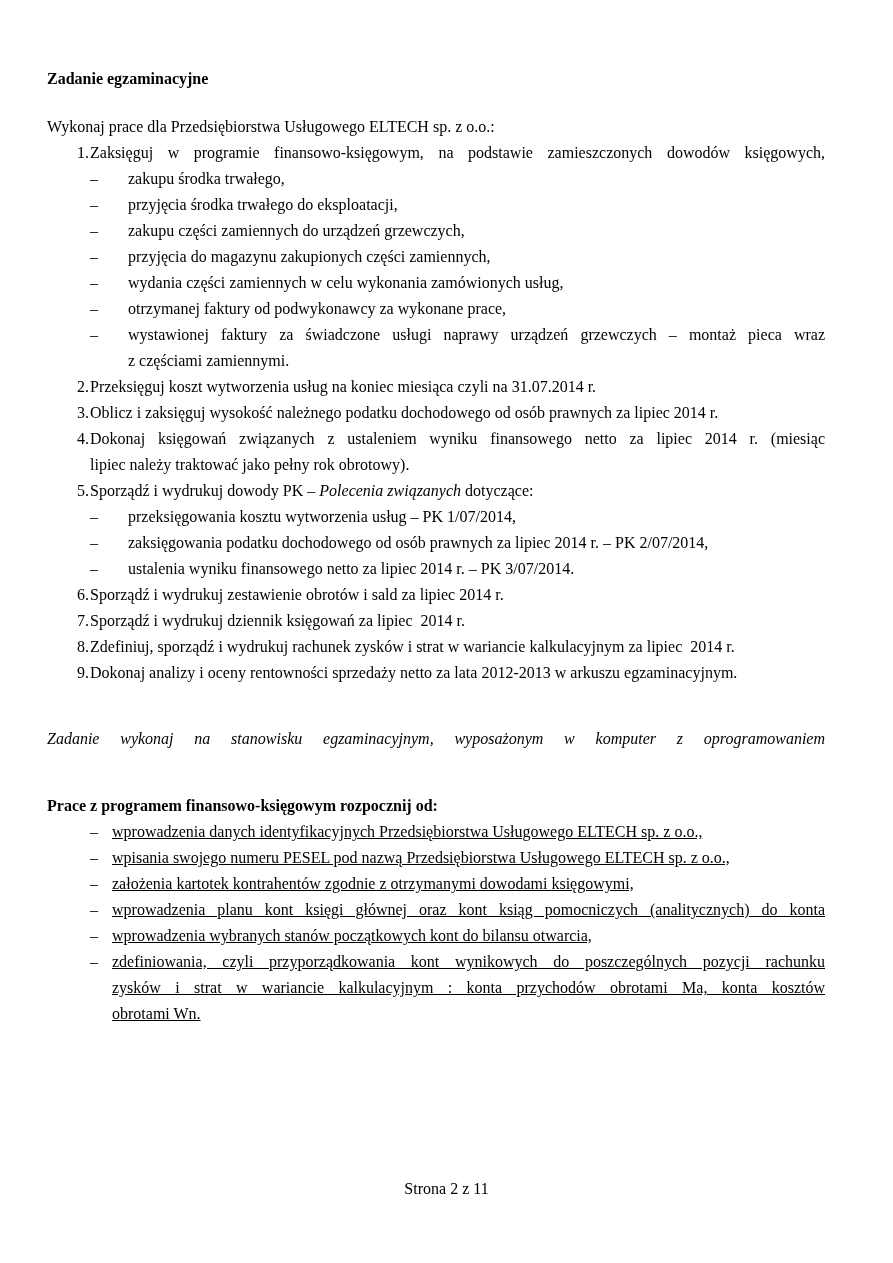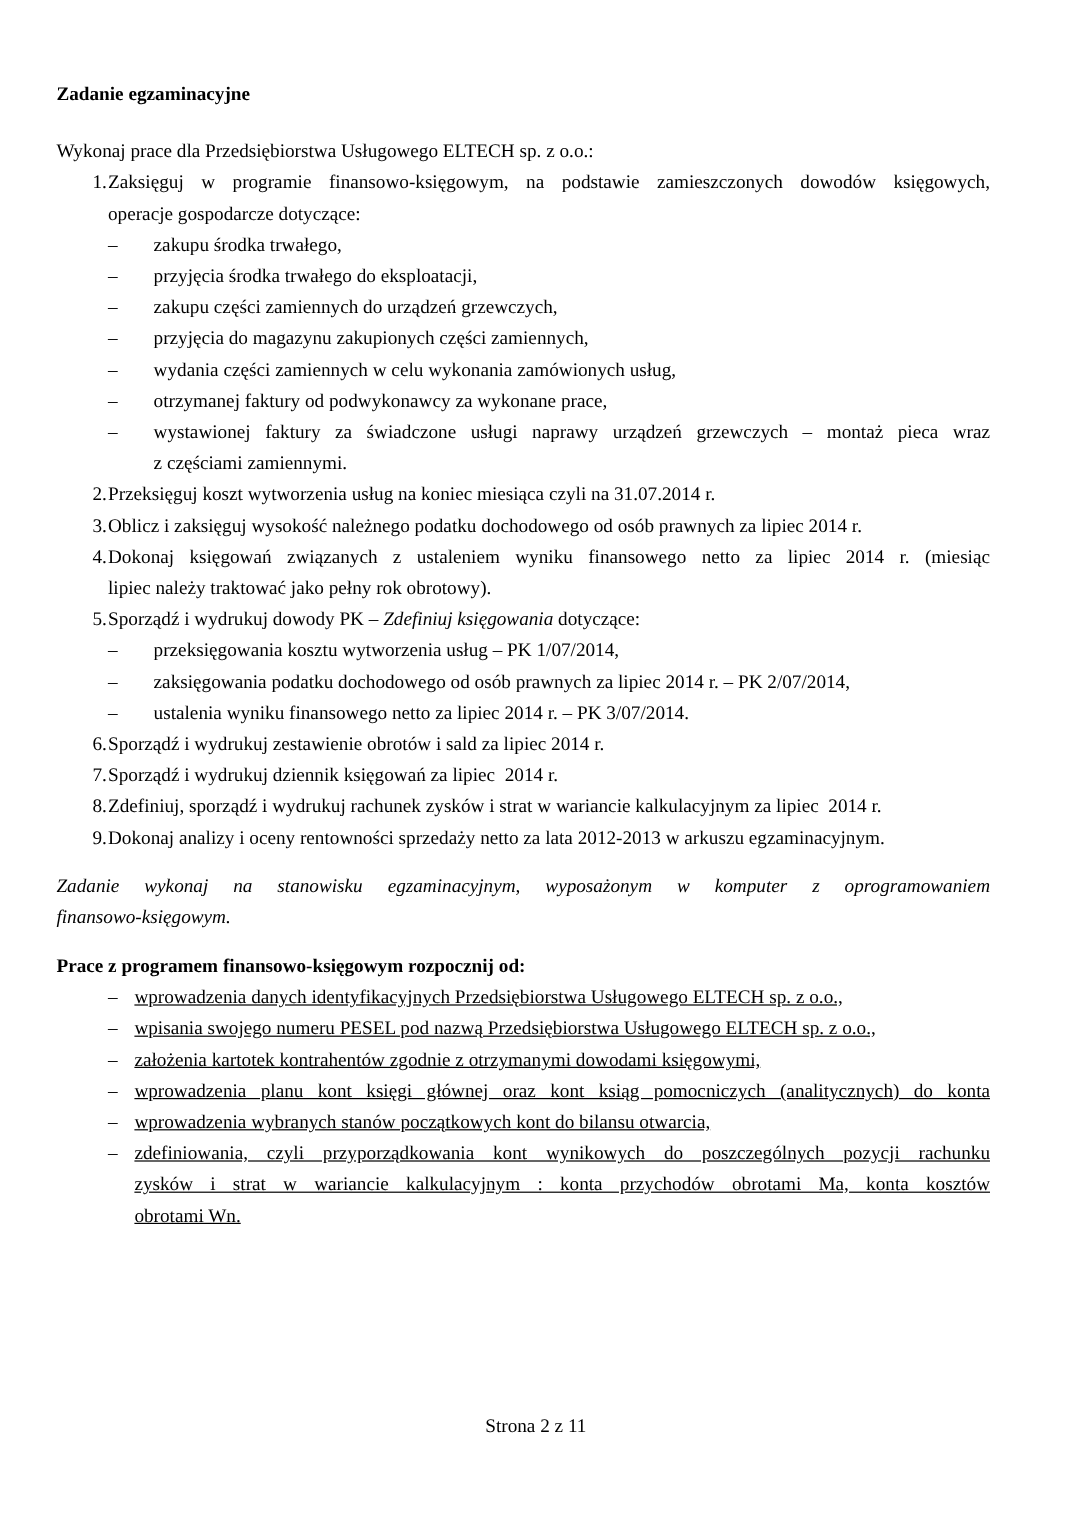--- a/index.html
+++ b/index.html
@@ -32,23 +32,20 @@
 <div class="page">
   <h1 class="title">Zadanie egzaminacyjne</h1>
   <div class="intro line">Wykonaj prace dla Przedsiębiorstwa Usługowego ELTECH sp. z o.o.:</div>
 
   <div class="olist">
 
     <div class="row">
       <span class="num">1.</span>
       <span class="item-text just">Zaksięguj w programie finansowo-księgowym, na podstawie zamieszczonych dowodów księgowych,</span>
     </div>
-    <div class="row">
-        <span class="item-text">operacje gospodarcze dotyczące:</span>
-      </div>
     <div class="dash-row">
         <span class="dash">–</span>
         <span class="dash-text">zakupu środka trwałego,</span>
       </div>
     <div class="dash-row">
         <span class="dash">–</span>
         <span class="dash-text">przyjęcia środka trwałego do eksploatacji,</span>
       </div>
     <div class="dash-row">
         <span class="dash">–</span>
@@ -87,21 +84,21 @@
     <div class="row">
       <span class="num">4.</span>
       <span class="item-text just">Dokonaj księgowań związanych z ustaleniem wyniku finansowego netto za lipiec 2014 r. (miesiąc</span>
     </div>
     <div class="row">
         <span class="item-text">lipiec należy traktować jako pełny rok obrotowy).</span>
       </div>
 
     <div class="row">
       <span class="num">5.</span>
-      <span class="item-text"><span>Sporządź i wydrukuj dowody PK – </span><i>Zdefiniuj księgowania</i><span> dotyczące:</span></span>
+      <span class="item-text"><span>Sporządź i wydrukuj dowody PK – </span><i>Polecenia związanych</i><span> dotyczące:</span></span>
     </div>
     <div class="dash-row">
         <span class="dash">–</span>
         <span class="dash-text">przeksięgowania kosztu wytworzenia usług – PK 1/07/2014,</span>
       </div>
     <div class="dash-row">
         <span class="dash">–</span>
         <span class="dash-text">zaksięgowania podatku dochodowego od osób prawnych za lipiec 2014 r. – PK 2/07/2014,</span>
       </div>
     <div class="dash-row">
@@ -122,21 +119,20 @@
       <span class="item-text" style="white-space:pre">Zdefiniuj, sporządź i wydrukuj rachunek zysków i strat w wariancie kalkulacyjnym za lipiec  2014 r.</span>
     </div>
     <div class="row">
       <span class="num">9.</span>
       <span class="item-text">Dokonaj analizy i oceny rentowności sprzedaży netto za lata 2012-2013 w arkuszu egzaminacyjnym.</span>
     </div>
   </div>
 
   <div class="note">
     <div class="line just">Zadanie wykonaj na stanowisku egzaminacyjnym, wyposażonym w komputer z oprogramowaniem</div>
-    <div class="line">finansowo-księgowym.</div>
   </div>
 
   <div class="bold-head line">Prace z programem finansowo-księgowym rozpocznij od:</div>
 
   <div class="start-list">
     <div class="dash-row">
         <span class="dash">–</span>
         <span class="dash-text">wprowadzenia danych identyfikacyjnych Przedsiębiorstwa Usługowego ELTECH sp. z o.o.,</span>
       </div>
     <div class="dash-row">

